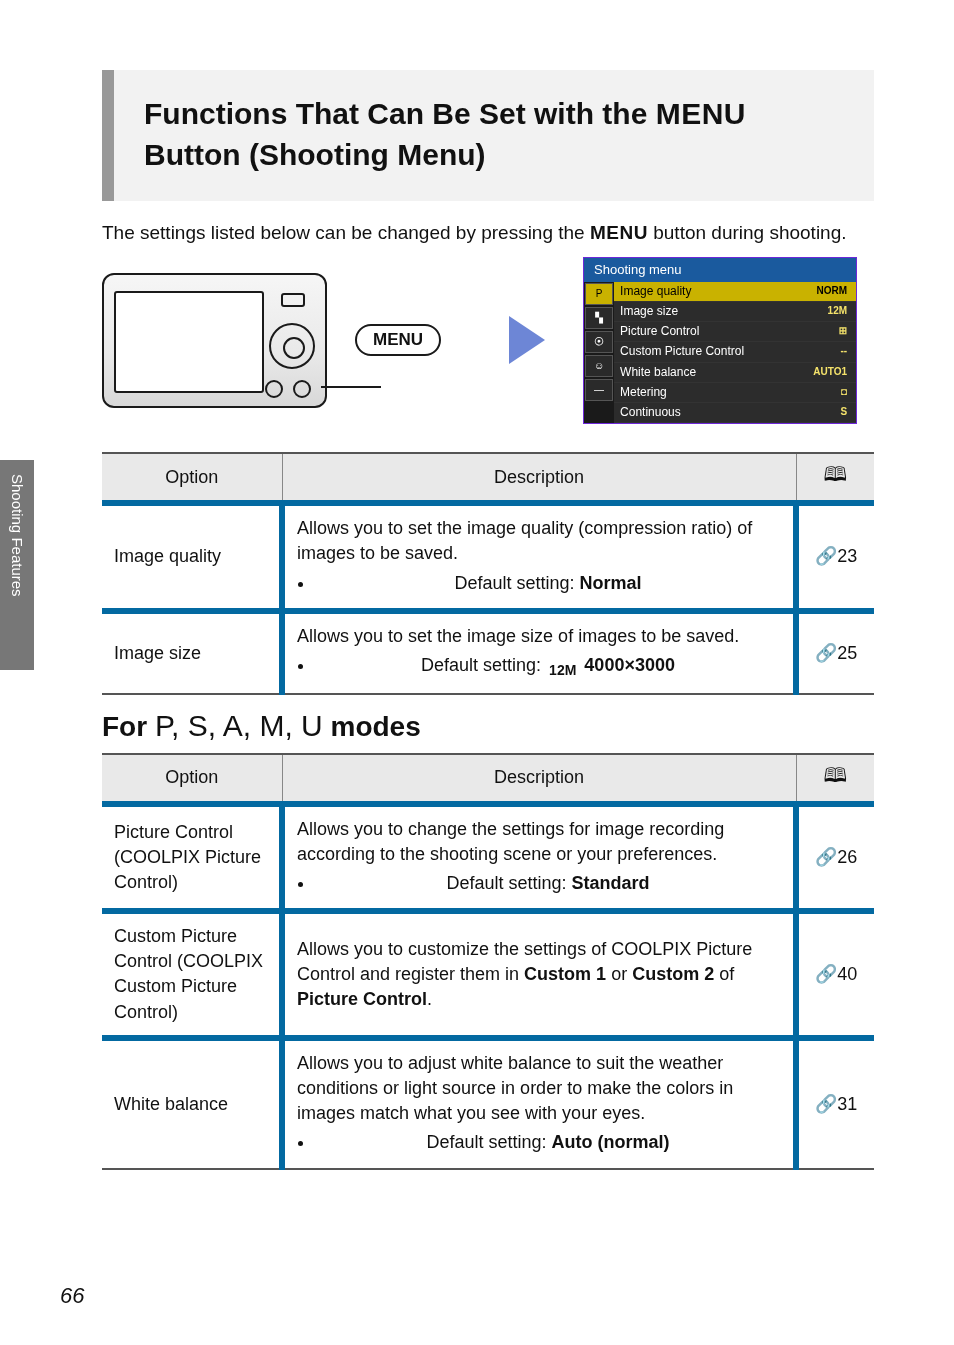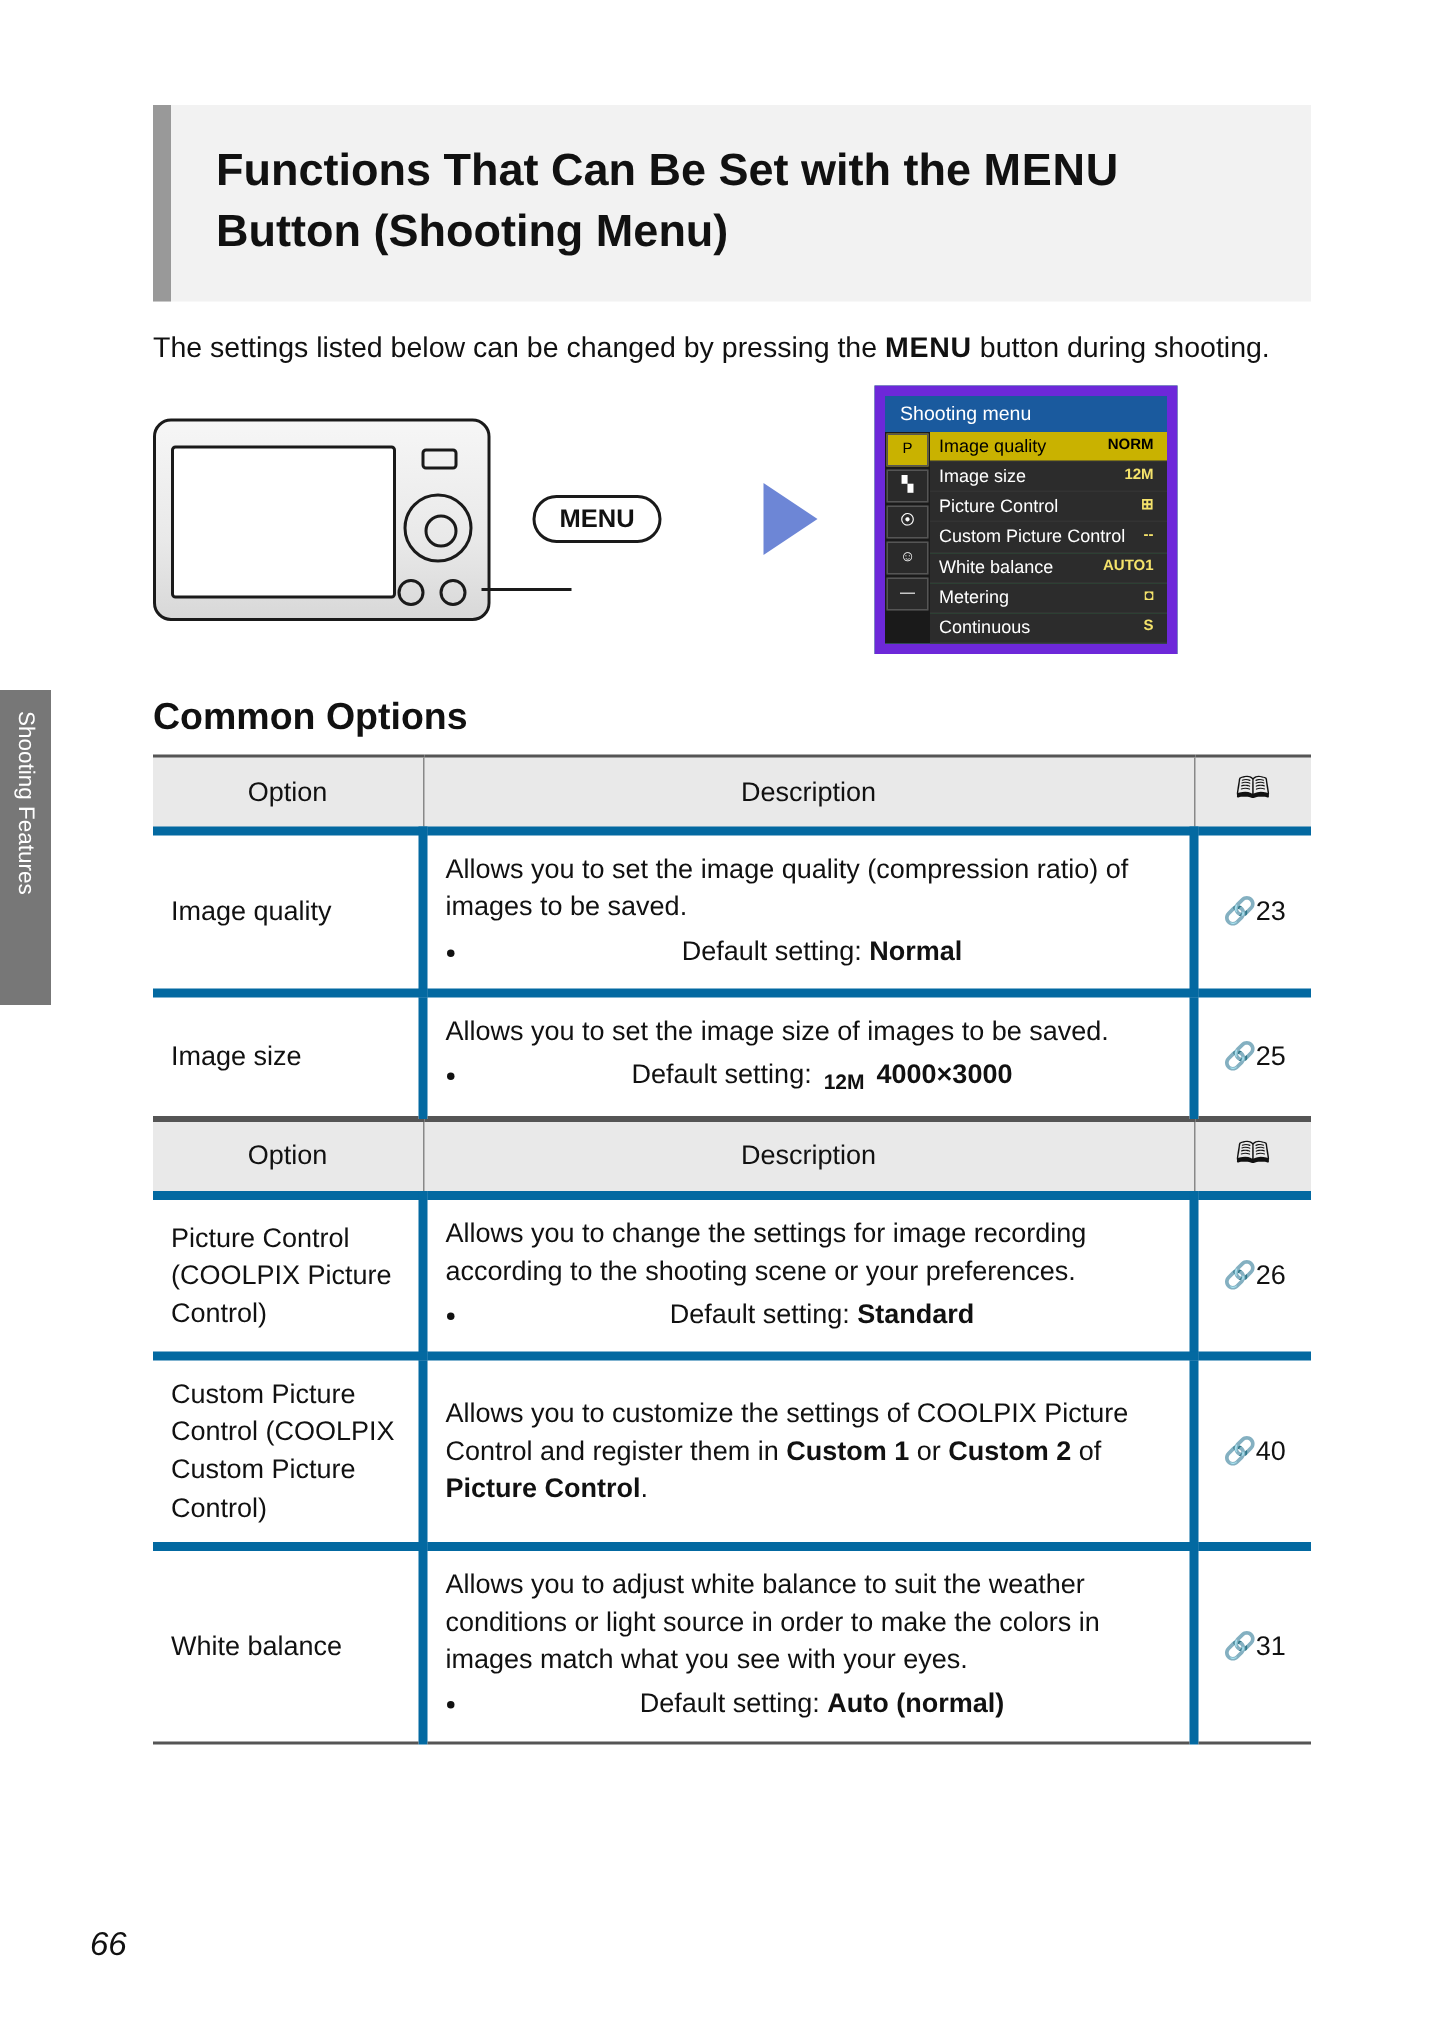--- a/index.html
+++ b/index.html
@@ -75,21 +75,21 @@
     font-weight:700; font-size:17px;
   }
   .arrow {
     width:0; height:0;
     border-top: 24px solid transparent;
     border-bottom: 24px solid transparent;
     border-left: 36px solid #6d86d6;
     margin: 0 10px 0 40px;
   }
   .sm {
-    width: 202px; border:7px solid #6d28d9; background:#22c55e; color:#fff;
+    width: 274px; border:1px solid #6d28d9; background:#f0abfc; color:#fff;
     font-size:12px; line-height:1.1;
   }
   .sm-title { background:#1a5a9e; padding:5px 10px; font-size:13px;}
   .sm-body { display:flex; }
   .sm-tabs { width:30px; background:#1a1a1a; display:flex; flex-direction:column;}
   .sm-tab { height:22px; margin:1px; background:#2a2a2a; border:1px solid #555; display:flex; align-items:center; justify-content:center; font-size:10px;}
   .sm-tab.sel { background:#c9b200; color:#000;}
   .sm-list { flex:1; }
   .sm-row { display:flex; justify-content:space-between; padding:3px 6px; border-bottom:1px solid #333; background:#2c2c2c;}
   .sm-row.sel { background:#c9b200; color:#000;}
@@ -209,21 +209,20 @@
             </div>
           <div class="sm-row">
               <span>Continuous</span>
               <span class="sm-val">S</span>
             </div>
         </div>
       </div>
     </div>
   </div>
 
-  <h2 class="sect">Common Options</h2>
 
   <table class="opts">
     <thead>
       <tr>
         <th>Option</th>
         <th>Description</th>
         <th><span class="book-icon">🕮</span></th>
       </tr>
     </thead>
     <tbody>
@@ -243,20 +242,23 @@
           <span>Allows you to set the image size of images to be saved.</span>
           <ul class="bl">
               <li><span>Default setting: </span><span class="imgsize-icon">12M</span> <span class="ds">4000×3000</span></li>
             </ul>
         </td>
         <td><span class="ref-icon">🔗</span><span>25</span></td>
       </tr>
     </tbody>
   </table>
 
+  <h2 class="sect sect2">
+    <span>For </span><span class="modes">P, S, A, M, U</span><span> modes</span>
+  </h2>
 
   <table class="opts">
     <thead>
       <tr>
         <th>Option</th>
         <th>Description</th>
         <th><span class="book-icon">🕮</span></th>
       </tr>
     </thead>
     <tbody>

